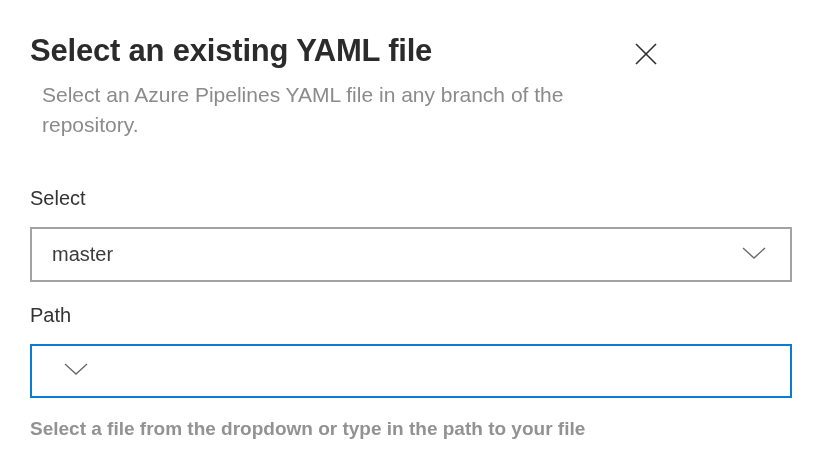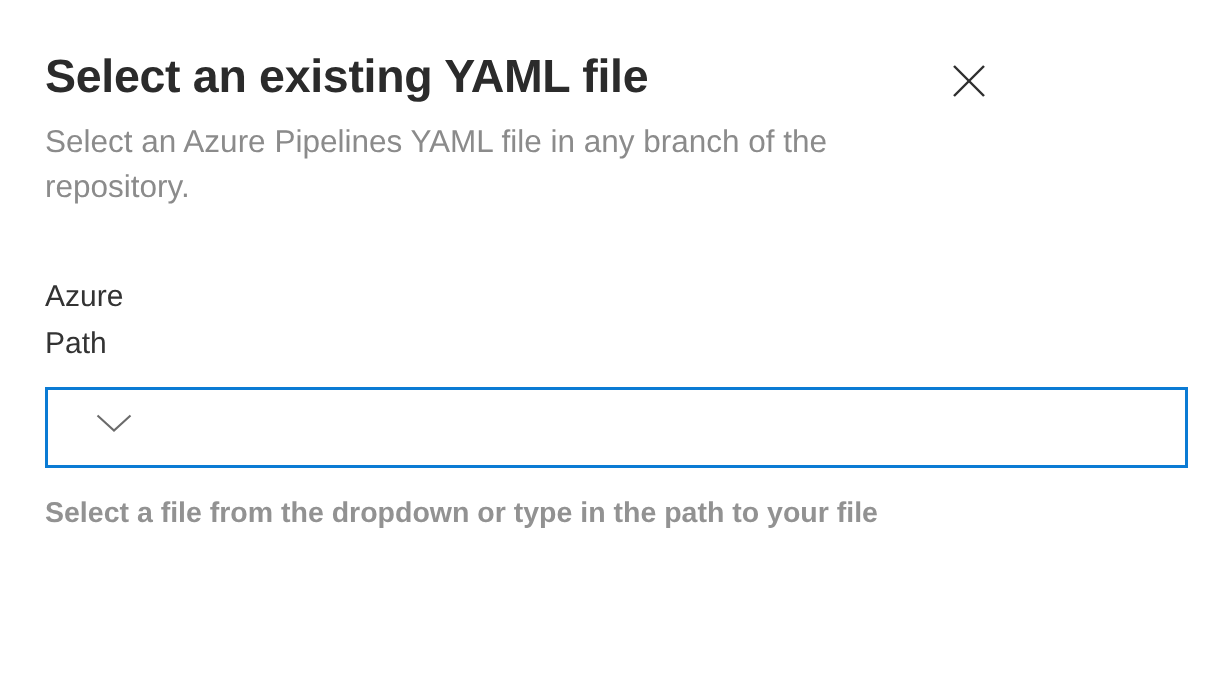--- a/index.html
+++ b/index.html
@@ -31,28 +31,29 @@
     padding: 0;
   }
   .close-btn svg { display: block; }
   .dialog-subtitle {
     margin-top: 12px;
     max-width: 615px;
     font-size: 21px;
     line-height: 30px;
     color: #8b8b8b;
     font-weight: 400;
+    margin-left: 12px;
   }
   .field-label {
     font-size: 20px;
     color: #333333;
     font-weight: 400;
   }
   .label-branch { margin-top: 47px; }
-  .label-path   { margin-top: 8px; }
+  .label-path   { margin-top: 22px; }
   .combobox {
     margin-top: 17px;
     width: 762px;
     height: 55px;
     background: #ffffff;
     display: flex;
     align-items: center;
     justify-content: space-between;
     padding: 0 24px 0 20px;
     cursor: pointer;
@@ -85,22 +86,30 @@
     <span>
       <svg width="28" height="28" viewBox="0 0 28 28">
         <line x1="4" y1="4" x2="24" y2="24" stroke="#2e2e2e" stroke-width="1.6"></line>
         <line x1="24" y1="4" x2="4" y2="24" stroke="#2e2e2e" stroke-width="1.6"></line>
       </svg>
     </span>
   </button>
 
   <p class="dialog-subtitle">Select an Azure Pipelines YAML file in any branch of the repository.</p>
 
-  <div class="field-label label-branch">Azure</div>
+  <div class="field-label label-branch">Select</div>
 
+  <div class="combobox default" role="combobox">
+    <span class="combobox-value">master</span>
+    <span class="chevron">
+      <svg width="24" height="13" viewBox="0 0 24 13">
+        <polyline points="1,1 12,11 23,1" fill="none" stroke="#6b6b6b" stroke-width="1.4"></polyline>
+      </svg>
+    </span>
+  </div>
 
   <div class="field-label label-path">Path</div>
 
   <div class="combobox focused" role="combobox">
     <span class="chevron">
       <svg width="24" height="13" viewBox="0 0 24 13">
         <polyline points="1,1 12,11 23,1" fill="none" stroke="#6b6b6b" stroke-width="1.4"></polyline>
       </svg>
     </span>
   </div>

